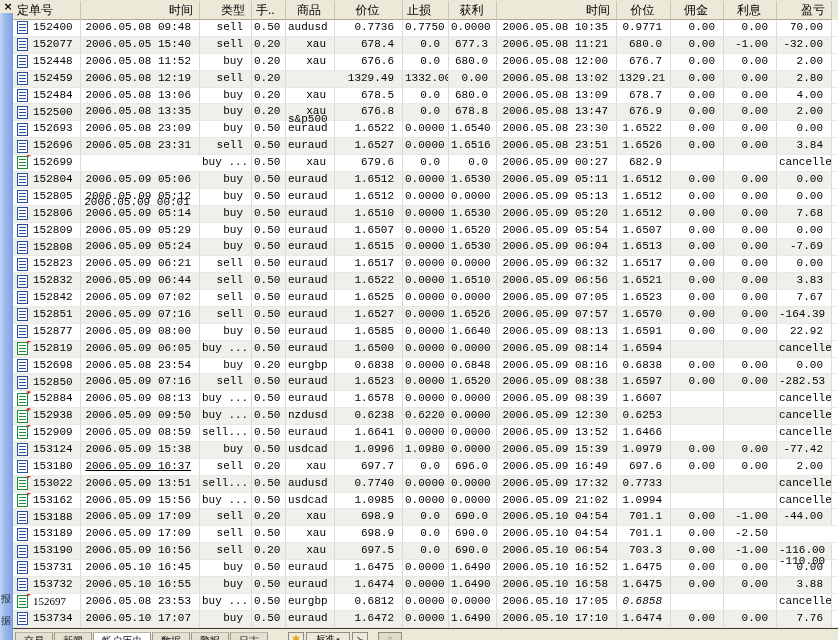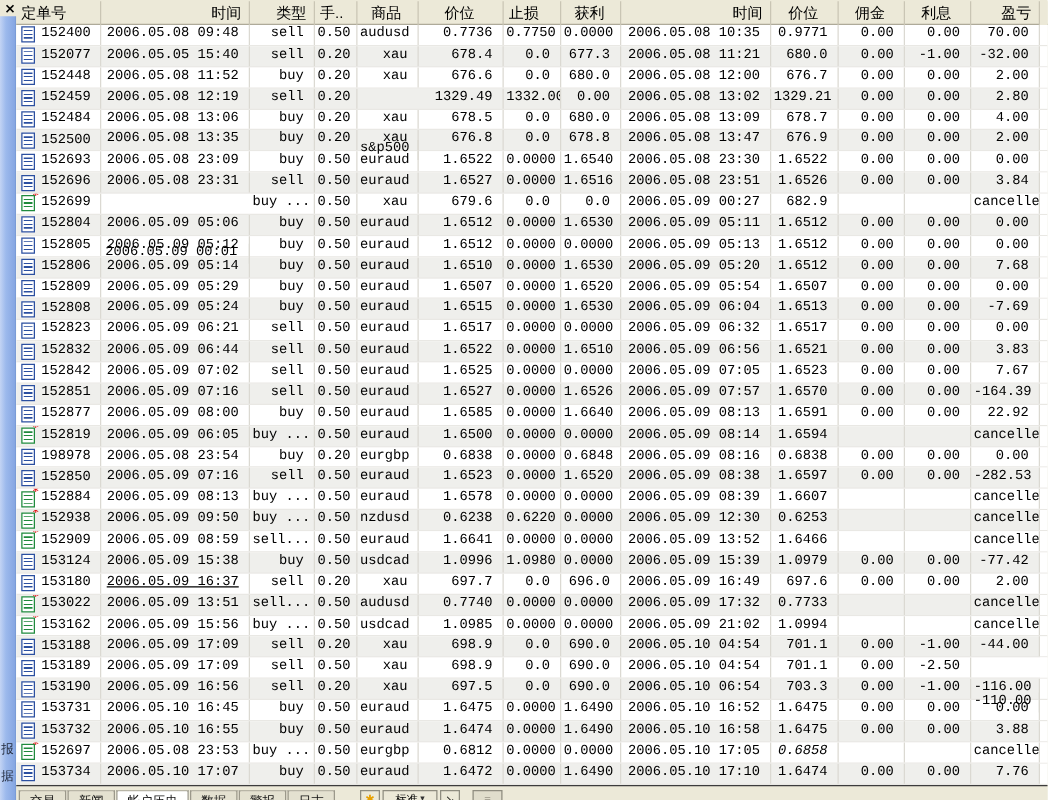--- a/index.html
+++ b/index.html
@@ -492,21 +492,21 @@
         <div class="cell" style="width: 120px; text-align: right;">2006.05.09 08:14</div>
         <div class="cell" style="width: 54px; text-align: right;">1.6594</div>
         <div class="cell" style="width: 53px; text-align: right;"></div>
         <div class="cell" style="width: 53px; text-align: right;"></div>
         <div class="cell" style="width: 55px; text-align: right;">cancelled</div>
         <div class="cell fill" style="width: 6px;"></div>
       </div>
       <div class="row">
         <div class="cell ordcell" style="width: 68px; text-align: left;">
           <span class="doc"></span>
-          <span>198978</span>
+          <span>152698</span>
         </div>
         <div class="cell" style="width: 119px; text-align: right;">2006.05.08 23:54</div>
         <div class="cell" style="width: 52px; text-align: right;">buy</div>
         <div class="cell" style="width: 34px; text-align: right;">0.20</div>
         <div class="cell" style="width: 49px; text-align: right;">eurgbp</div>
         <div class="cell" style="width: 68px; text-align: right;">0.6838</div>
         <div class="cell" style="width: 46px; text-align: right;">0.0000</div>
         <div class="cell" style="width: 48px; text-align: right;">0.6848</div>
         <div class="cell" style="width: 120px; text-align: right;">2006.05.09 08:16</div>
         <div class="cell" style="width: 54px; text-align: right;">0.6838</div>
@@ -756,21 +756,21 @@
         <div class="cell" style="width: 46px; text-align: right;">0.0000</div>
         <div class="cell" style="width: 48px; text-align: right;">1.6490</div>
         <div class="cell" style="width: 120px; text-align: right;">2006.05.10 16:58</div>
         <div class="cell" style="width: 54px; text-align: right;">1.6475</div>
         <div class="cell" style="width: 53px; text-align: right;">0.00</div>
         <div class="cell" style="width: 53px; text-align: right;">0.00</div>
         <div class="cell" style="width: 55px; text-align: right;">3.88</div>
         <div class="cell fill" style="width: 6px;"></div>
       </div>
       <div class="row">
-        <div class="cell ordcell" style="width: 68px; text-align: center;">
+        <div class="cell ordcell" style="width: 68px; text-align: center; font-family: Liberation Serif, serif;">
           <span class="doc cx"></span>
           <span>152697</span>
         </div>
         <div class="cell" style="width: 119px; text-align: right;">2006.05.08 23:53</div>
         <div class="cell" style="width: 52px; text-align: left;">buy ...</div>
         <div class="cell" style="width: 34px; text-align: right;">0.50</div>
         <div class="cell" style="width: 49px; text-align: right;">eurgbp</div>
         <div class="cell" style="width: 68px; text-align: right;">0.6812</div>
         <div class="cell" style="width: 46px; text-align: right;">0.0000</div>
         <div class="cell" style="width: 48px; text-align: right;">0.0000</div>

